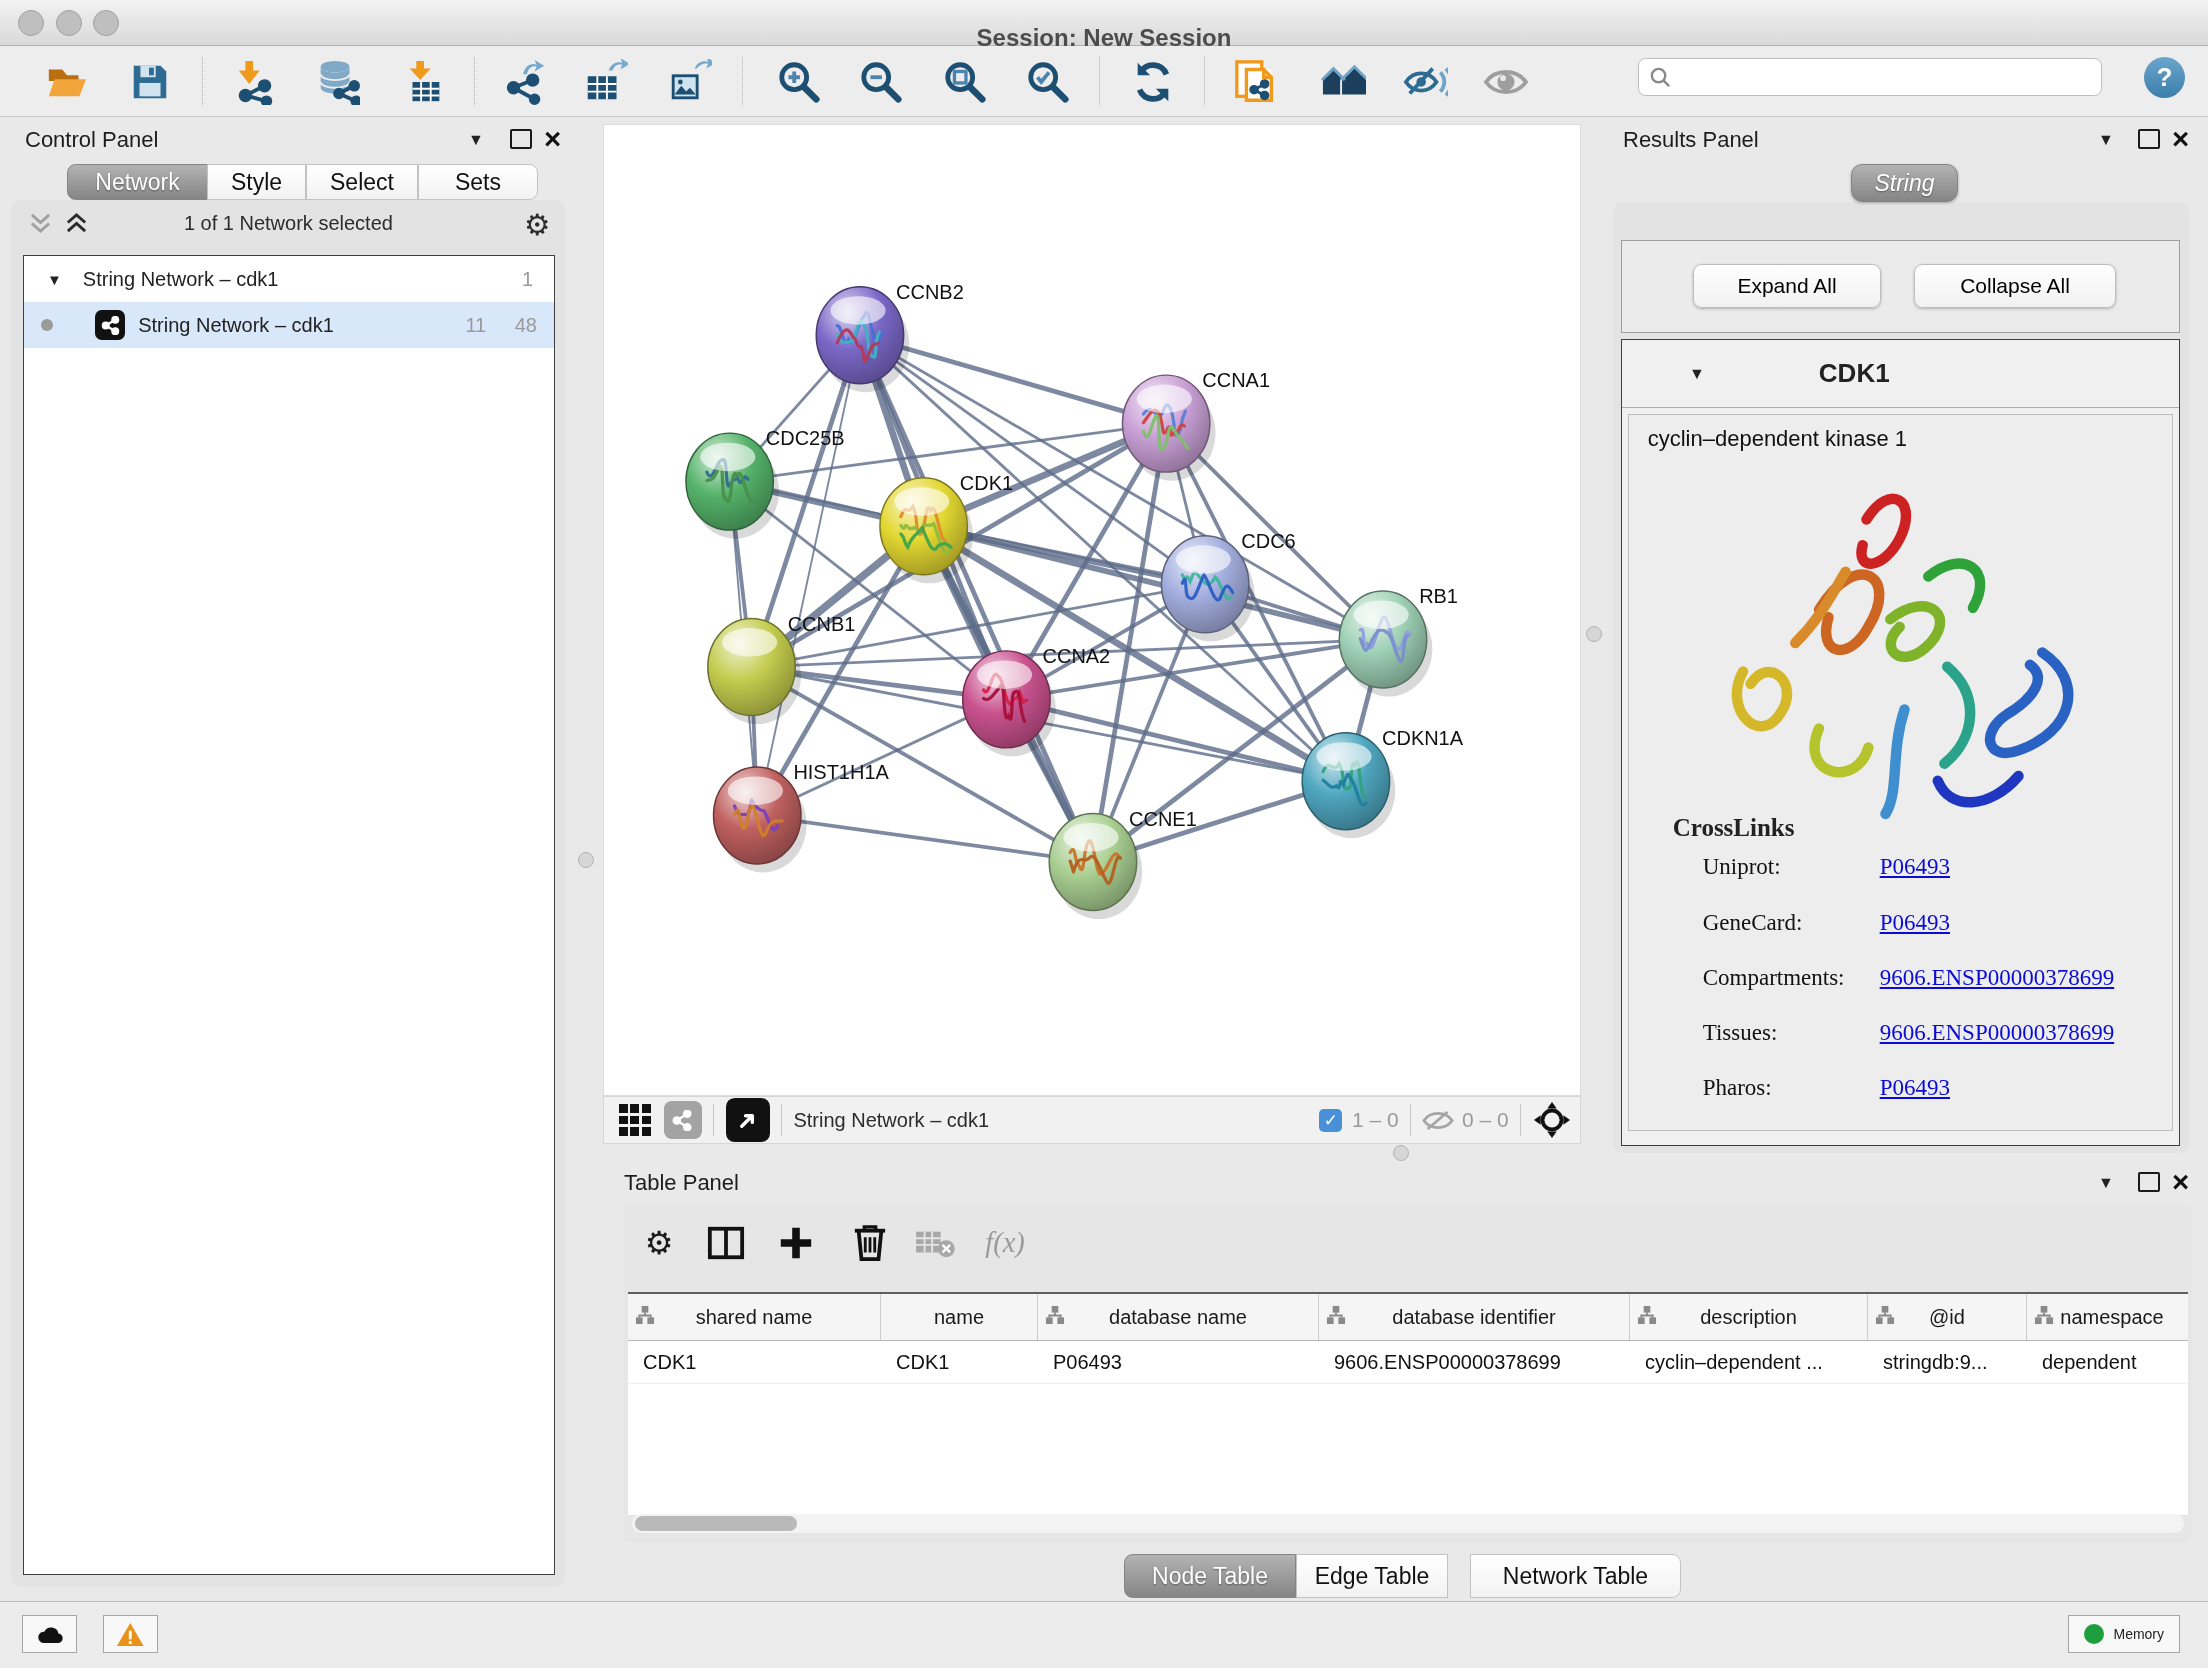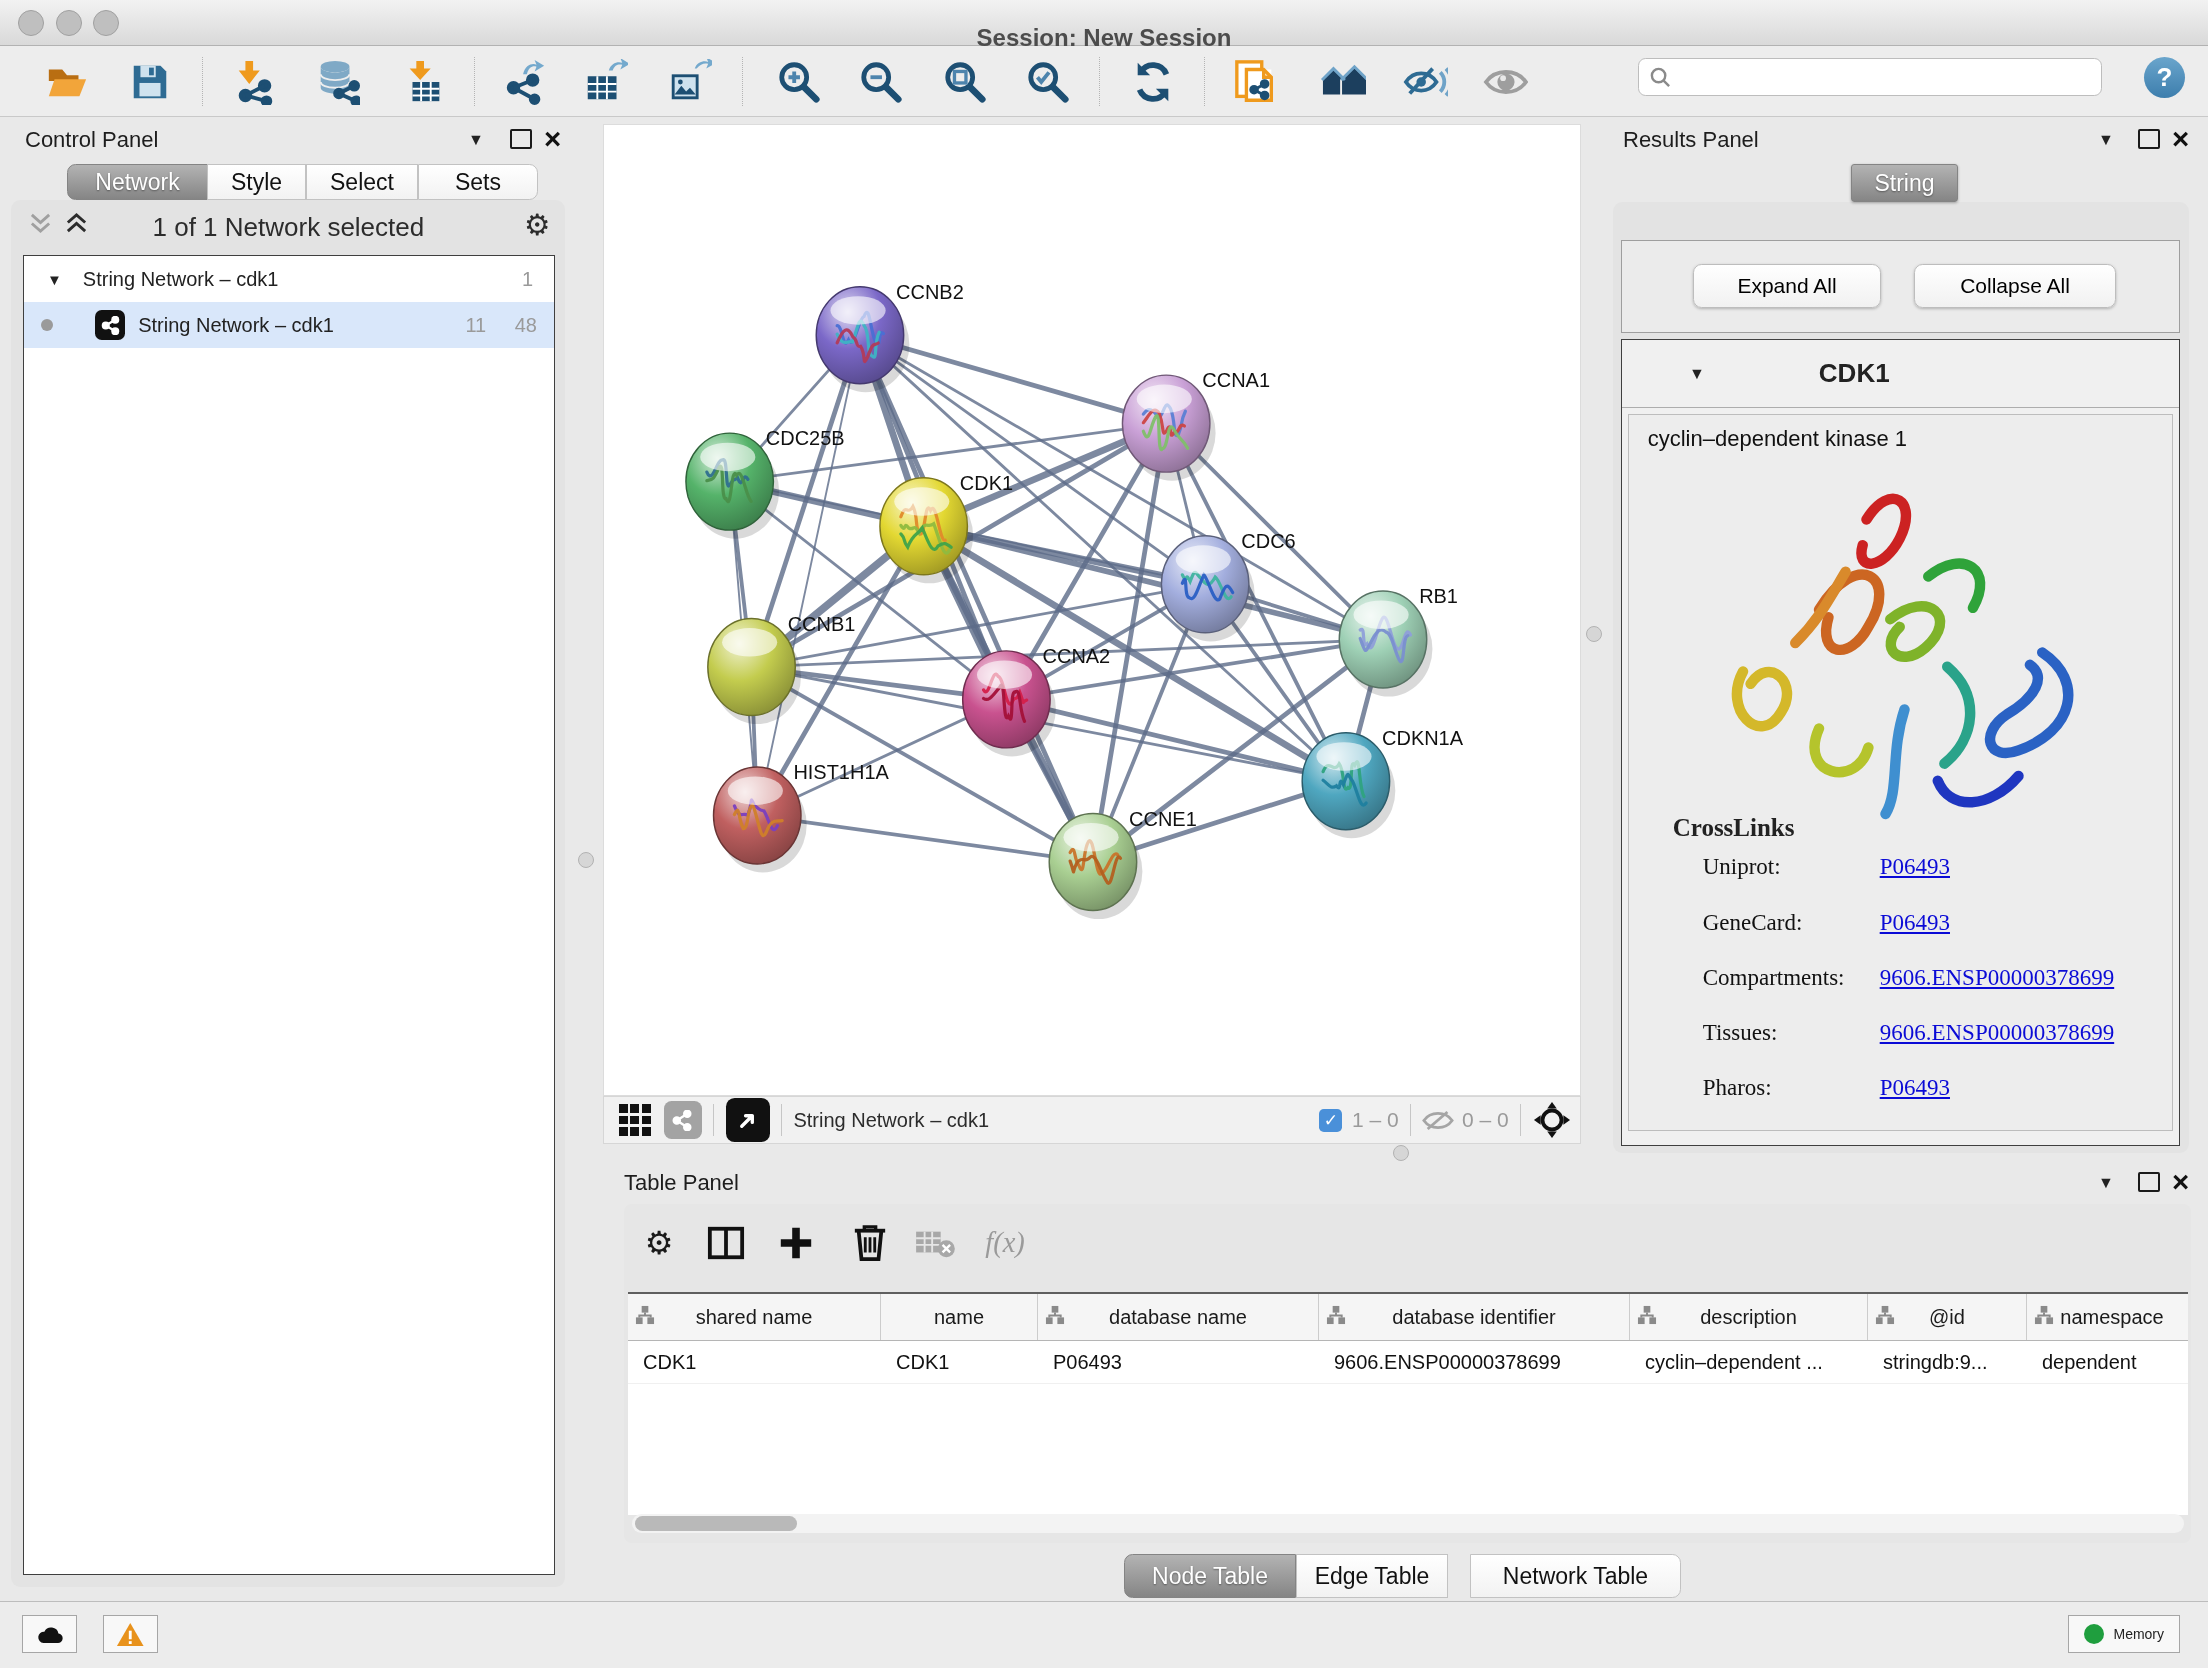--- a/index.html
+++ b/index.html
@@ -30,21 +30,21 @@
   .pfloat{width:18px;height:16px;border:2.9px solid #1a1a1a;border-radius:1.9px;display:inline-block;}
   .pclose{font-size:29.5px;font-weight:bold;color:#111;line-height:19px;}
 
   .tab{position:absolute;height:36px;box-sizing:border-box;border:1px solid #c2c2c2;
     background:linear-gradient(#ffffff,#f2f2f2);display:flex;align-items:center;justify-content:center;
     font-size:23px;color:#111;}
   .tab.sel{background:linear-gradient(#b3b3b3,#858585);color:#fff;border-color:#848484;
     text-shadow:0 1px 1.9px rgba(0,0,0,.4);}
   .tab.first{border-radius:8.6px 0 0 8.6px;}
   .tab.last{border-radius:0 8.6px 8.6px 0;}
-  .tab.lone{border-radius:3px;box-shadow:0 1px 2.9px rgba(0,0,0,.3);}
+  .tab.lone{border-radius:11px;box-shadow:0 1px 2.9px rgba(0,0,0,.3);font-style:italic;}
 
   
   #cp-container{left:11.4px;top:200px;width:554px;height:1387px;background:#e3e3e3;border-radius:9.5px;}
   #cp-tree{left:23px;top:255px;width:530px;height:1318px;background:#fff;border:1.9px solid #3f3f3f;}
   .tree-row{position:relative;height:46px;display:flex;align-items:center;font-size:20px;}
   .tree-row .cnt{color:#9a9a9a;}
   #tree-child{background:#d9e7fa;}
   .share-badge{width:29.5px;height:29.5px;background:#111;border-radius:6.7px;display:flex;align-items:center;justify-content:center;}
   .dot{width:12.4px;height:12.4px;border-radius:50%;background:#9a9a9a;}
 
@@ -296,21 +296,21 @@
     <div style="position:absolute;left:17px;top:11.4px">
       <svg width="25" height="25" viewBox="0 0 26 26">
           <path d="M4 4 l9 8 9-8 M4 13 l9 8 9-8" stroke="#a0a0a0" stroke-width="3" fill="none"></path>
         </svg>
     </div>
     <div style="position:absolute;left:53px;top:11.4px">
       <svg width="25" height="25" viewBox="0 0 26 26">
           <path d="M4 21 l9-8 9 8 M4 12 l9-8 9 8" stroke="#2c2c2c" stroke-width="3" fill="none"></path>
         </svg>
     </div>
-    <div style="position:absolute;left:0;top:12.4px;width:100%;text-align:center;font-size:26px;color:#2c2c2c">1 of 1 Network selected</div>
+    <div style="position:absolute;left:0;top:12.4px;width:100%;text-align:center;font-size:20px;color:#2c2c2c">1 of 1 Network selected</div>
     <div style="position:absolute;right:15px;top:7.6px;font-size:29.5px;color:#2c2c2c">⚙</div>
   </div>
 
   <div class="abs" id="cp-tree">
     <div class="tree-row">
       <span style="margin-left:23px;font-size:15px">▼</span>
       <span style="margin-left:21px">String Network – cdk1</span>
       <span class="cnt" style="margin-left:auto;margin-right:21px">1</span>
     </div>
     <div class="tree-row" id="tree-child">

